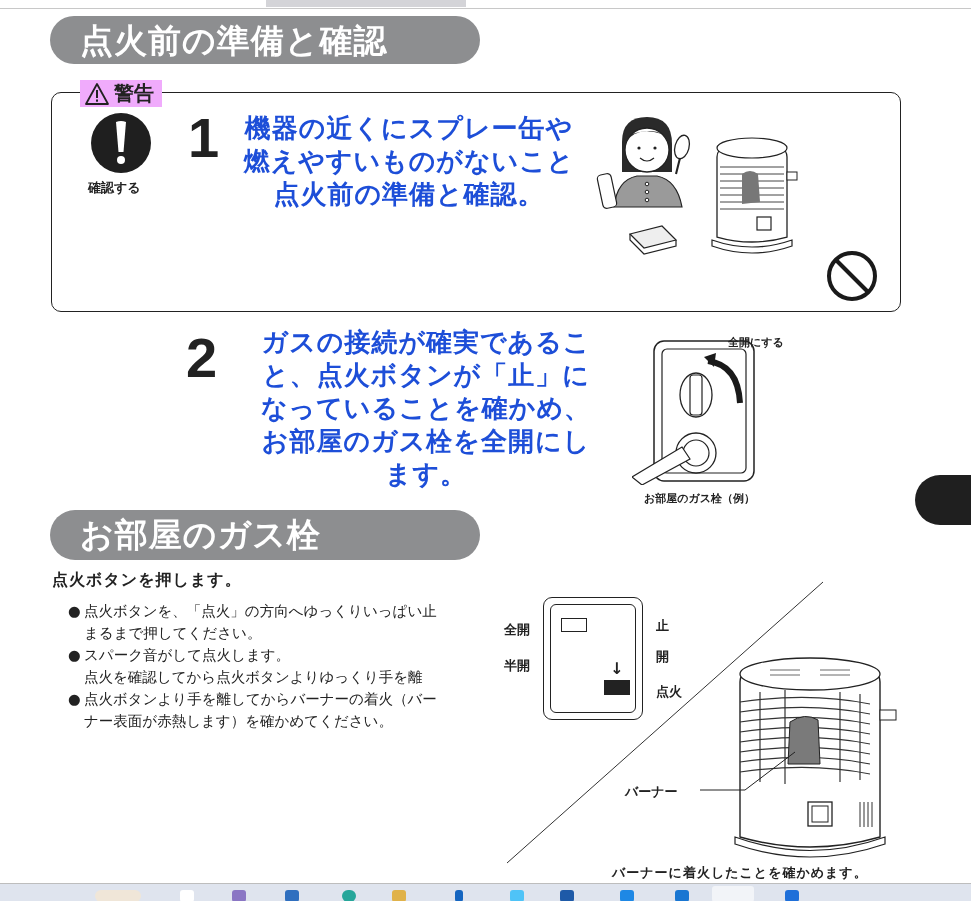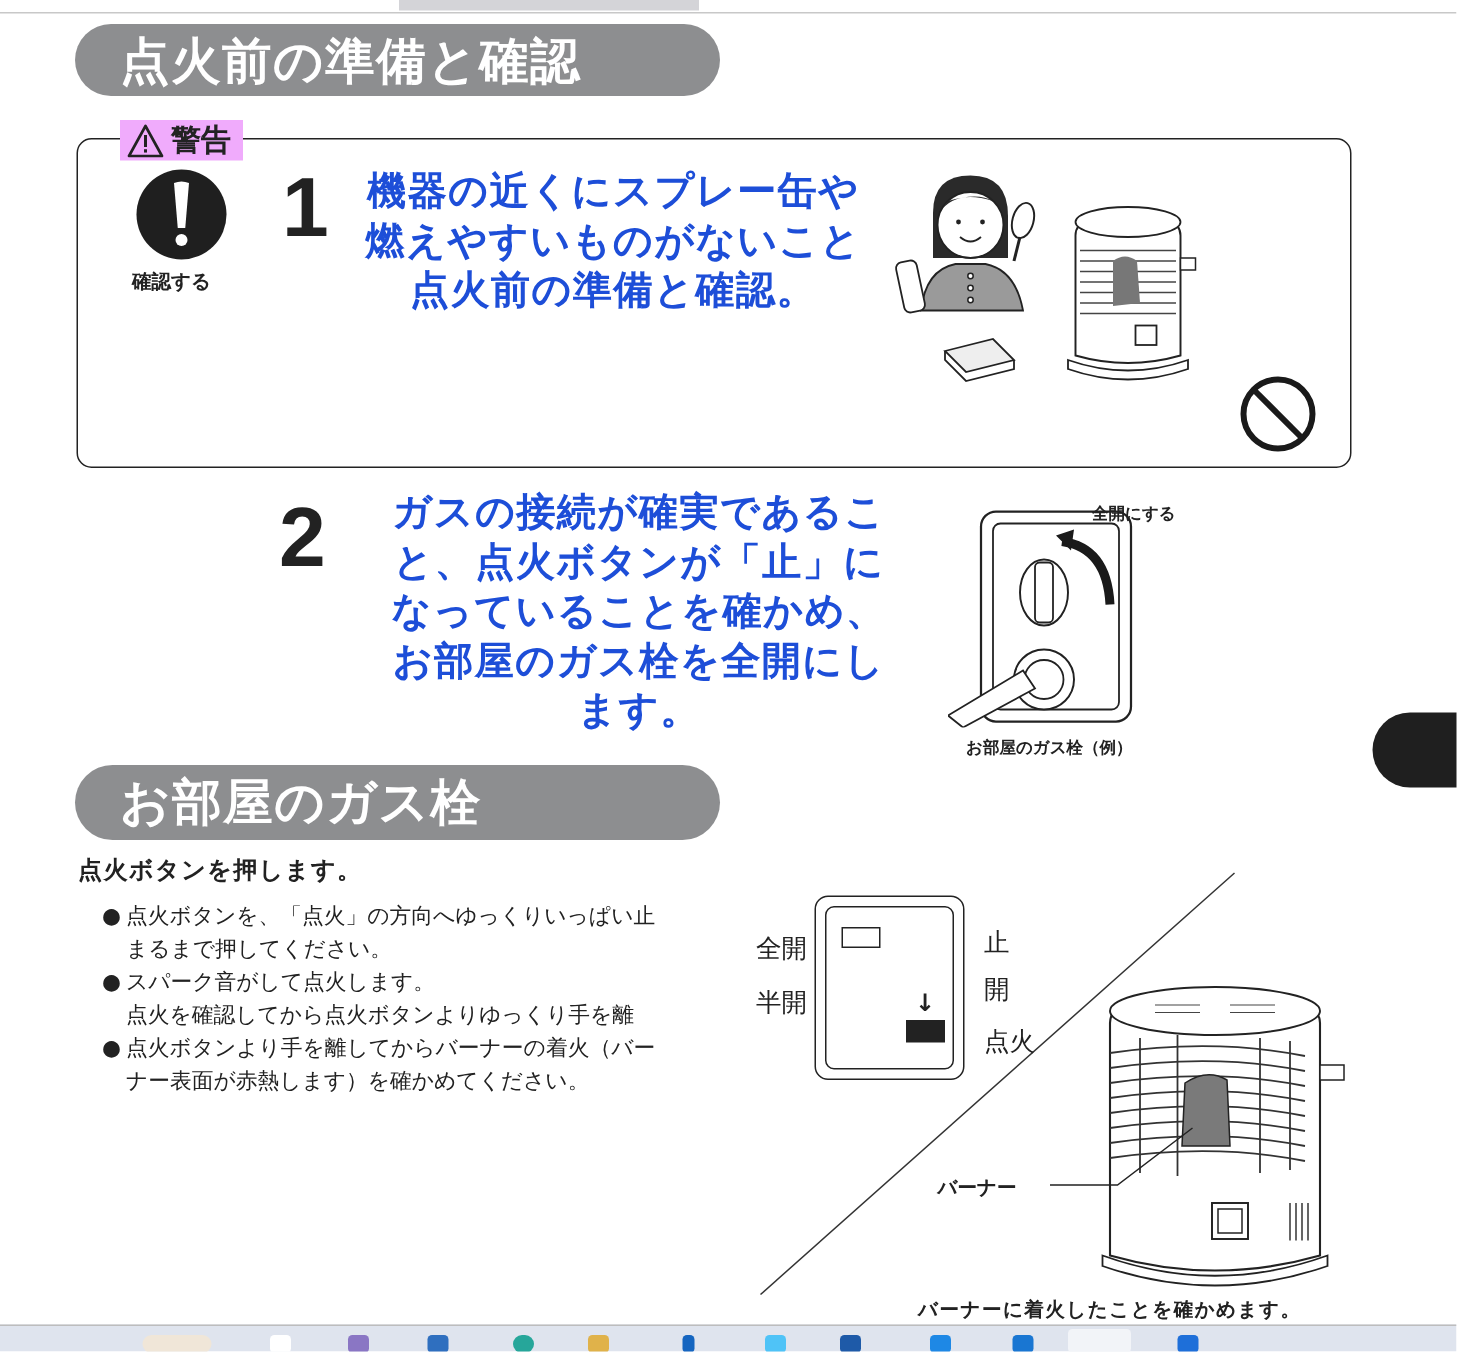--- a/index.html
+++ b/index.html
@@ -41,21 +41,21 @@
     .how-title { position: absolute; left: 52px; top: 570px; font-size: 16px; font-weight: bold; letter-spacing: 1px; }
     .bullets { position: absolute; left: 68px; top: 600px; width: 420px; font-size: 14.5px; line-height: 22px; color: #222; }
     .bullets .item { padding-left: 16px; position: relative; }
     .bullets .item .dot { position: absolute; left: 0; top: 0; }
 
     .panel { position: absolute; left: 543px; top: 597px; width: 100px; height: 123px; border: 1.5px solid #222; border-radius: 9px; }
     .panel .inner { position: absolute; left: 6px; top: 6px; right: 6px; bottom: 6px; border: 1.2px solid #222; border-radius: 6px; }
     .panel .window { position: absolute; left: 17px; top: 20px; width: 26px; height: 14px; border: 1px solid #222; }
     .panel .arrow { position: absolute; left: 66px; top: 63px; font-size: 16px; font-weight: bold; line-height: 16px; }
     .panel .btn { position: absolute; left: 60px; top: 82px; width: 26px; height: 15px; background: #222; }
-    .plabel { position: absolute; font-size: 17px; font-weight: normal; }
+    .plabel { position: absolute; font-size: 13px; font-weight: bold; }
 
     #diag-line { position: absolute; left: 505px; top: 580px; width: 320px; height: 285px; }
     #heater2 { left: 700px; top: 652px; width: 200px; height: 210px; }
     .burner-label { position: absolute; left: 625px; top: 783px; font-size: 13px; font-weight: bold; }
     .bottom-caption { position: absolute; left: 612px; top: 864px; font-size: 13px; font-weight: bold; letter-spacing: 1px; }
 
     .taskbar { position: absolute; left: 0; top: 883px; width: 971px; height: 18px; background: #dfe4ee; border-top: 1px solid #bdbdbd; }
     .taskbar .ti { position: absolute; top: 6px; width: 14px; height: 12px; border-radius: 3px; }
   </style>
 </head>

